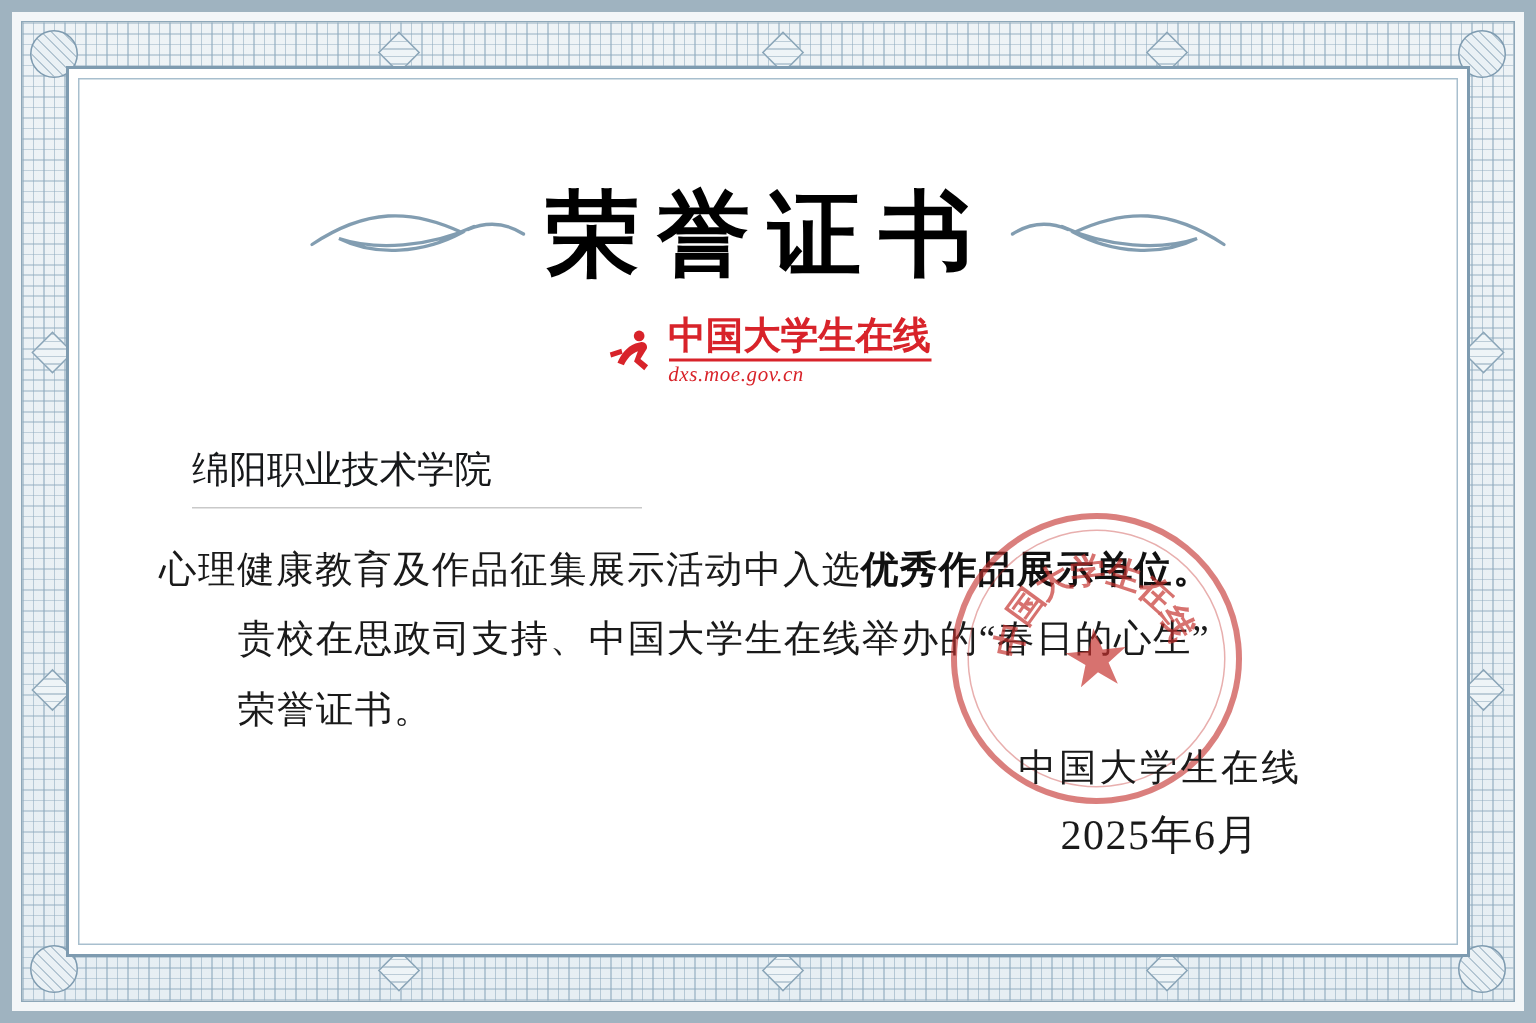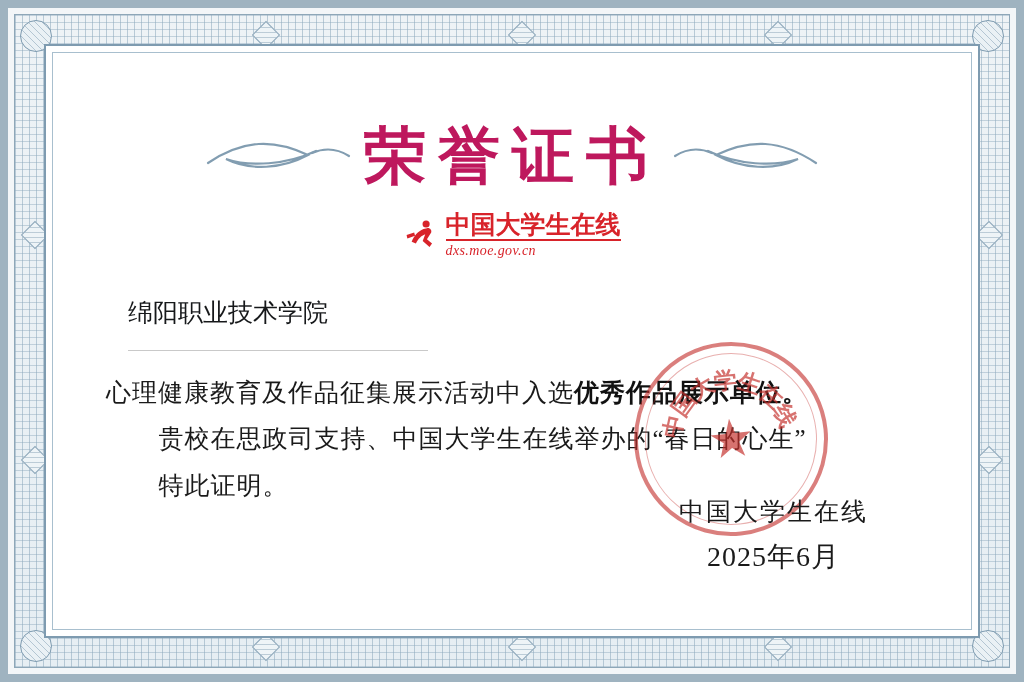--- a/index.html
+++ b/index.html
@@ -118,21 +118,21 @@
   }
   .flourish {
     flex: 0 0 auto;
     color: #6d8da4;
     opacity: .85;
   }
   .cert-title {
     font-family: "DejaVu Serif", "Liberation Serif", serif;
     font-size: 62px;
     letter-spacing: 12px;
-    color: #be185d;
+    color: #000000;
     font-weight: 700;
     text-shadow: 0 1px 0 rgba(255,255,255,.8);
     padding: 0 4px;
     white-space: nowrap;
   }
 
   
   .brand {
     display: flex;
     align-items: center;
@@ -169,21 +169,21 @@
     letter-spacing: .4px;
   }
 
   
   .recipient {
     margin: 38px 0 0 22px;
     width: 300px;
     font-family: "Liberation Sans", "DejaVu Sans", sans-serif;
     font-size: 25px;
     color: #16181a;
-    padding-bottom: 21px;
+    padding-bottom: 9px;
     border-bottom: 1px solid #c9c9c9;
   }
 
   .body-text {
     margin-top: 18px;
     font-family: "Liberation Serif", "DejaVu Serif", serif;
     font-size: 25px;
     line-height: 1.85;
     color: #1a1a1a;
     letter-spacing: 1px;
@@ -319,21 +319,21 @@
     <div class="recipient">绵阳职业技术学院</div>
 
     <div class="body-text">
       <p>
         <span>心理健康教育及作品征集展示活动中入选</span><span class="highlight">优秀作品展示单位。</span>
       </p>
       <p>
         <span class="indent"></span><span>贵校在思政司支持、中国大学生在线举办的“春日的心生”</span>
       </p>
       <p>
-        <span class="indent"></span><span>特此证明。</span>
+        <span class="indent"></span><span>荣誉证书。</span>
       </p>
     </div>
 
     <div class="seal">
       <div class="seal-ring"></div>
       <div class="seal-star">★</div>
       <div class="seal-text">
         <span class="seal-char" style="transform: rotate(-72deg) translate(0,-74px) rotate(0deg) translate(-11px,0);">中</span>
         <span class="seal-char" style="transform: rotate(-48deg) translate(0,-74px) rotate(0deg) translate(-11px,0);">国</span>
         <span class="seal-char" style="transform: rotate(-24deg) translate(0,-74px) rotate(0deg) translate(-11px,0);">大</span>

